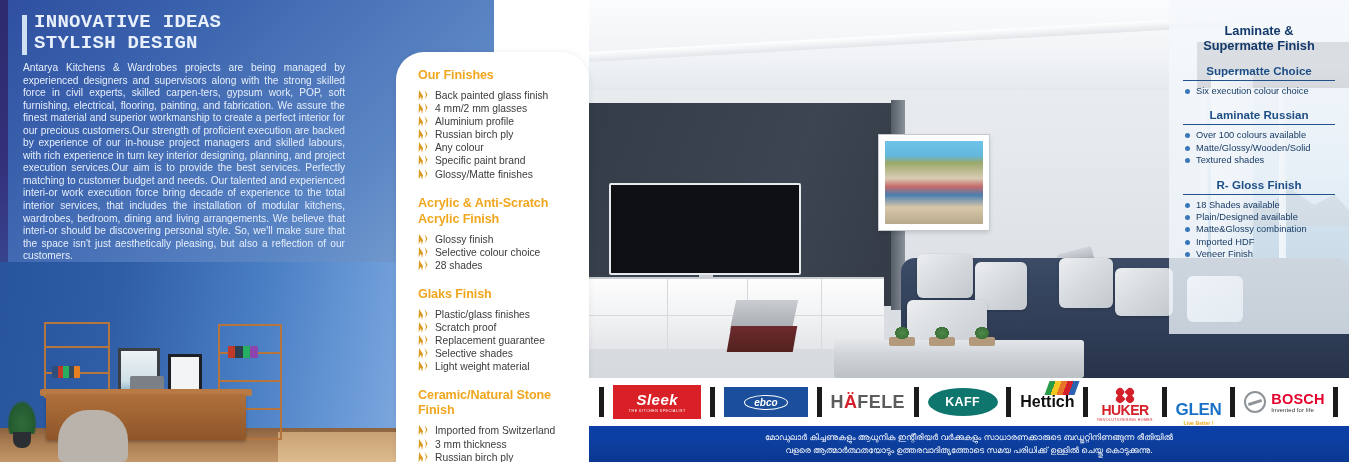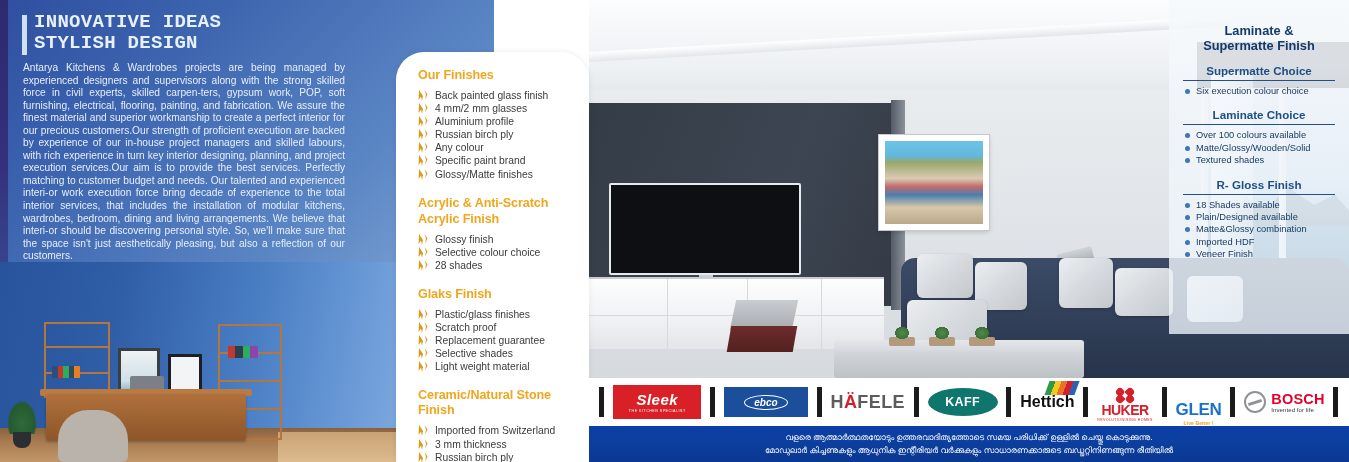--- a/index.html
+++ b/index.html
@@ -324,21 +324,21 @@
       <div class="rp-rule"></div>
       <ul class="rp-list">
         <li>
           <span class="dot"></span>
           <span>Six execution  colour choice</span>
         </li>
       </ul>
     </div>
 
     <div class="rp-sec">
-      <div class="rp-h">Laminate Choice</div>
+      <div class="rp-h">Laminate Russian</div>
       <div class="rp-rule"></div>
       <ul class="rp-list">
         <li>
           <span class="dot"></span>
           <span>Over 100 colours available</span>
         </li>
         <li>
           <span class="dot"></span>
           <span>Matte/Glossy/Wooden/Solid</span>
         </li>
@@ -518,17 +518,17 @@
         <div class="tx">
           <div class="t">BOSCH</div>
           <div class="s">Invented for life</div>
         </div>
       </div>
     </div>
     <div class="logo-sep"></div>
   </div>
 
   <div class="bottom-bar">
+    <div class="ml">മോഡുലാർ കിച്ചണുകളും ആധുനിക ഇന്റീരിയർ വർക്കുകളും  സാധാരണക്കാരുടെ  ബഡ്ജറ്റിനിണങ്ങുന്ന രീതിയിൽ</div>
     <div class="ml">വളരെ ആത്മാർത്ഥതയോടും ഉത്തരവാദിത്യത്തോടെ സമയ പരിധിക്ക് ഉള്ളിൽ ചെയ്തു കൊടുക്കുന്നു.</div>
-    <div class="ml">മോഡുലാർ കിച്ചണുകളും ആധുനിക ഇന്റീരിയർ വർക്കുകളും  സാധാരണക്കാരുടെ  ബഡ്ജറ്റിനിണങ്ങുന്ന രീതിയിൽ</div>
   </div>
 
 </div>
 
 </body></html>

